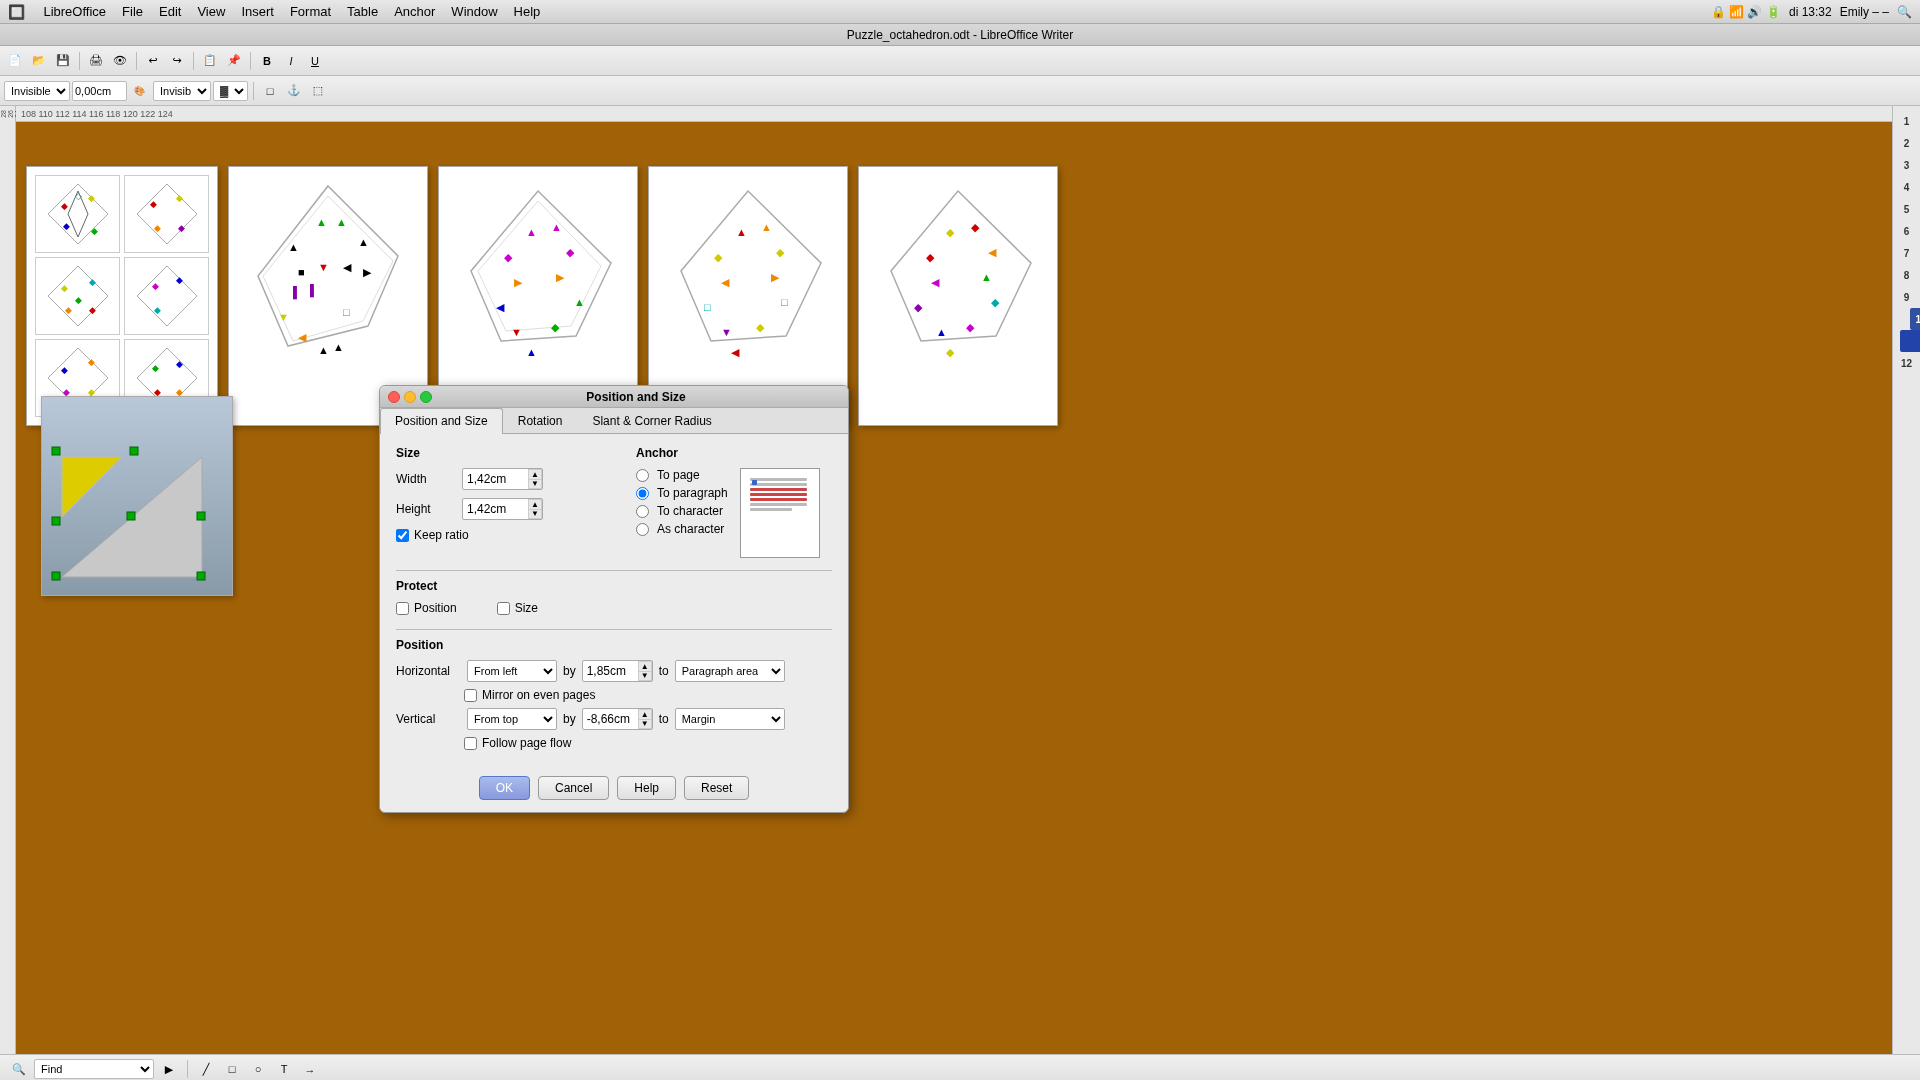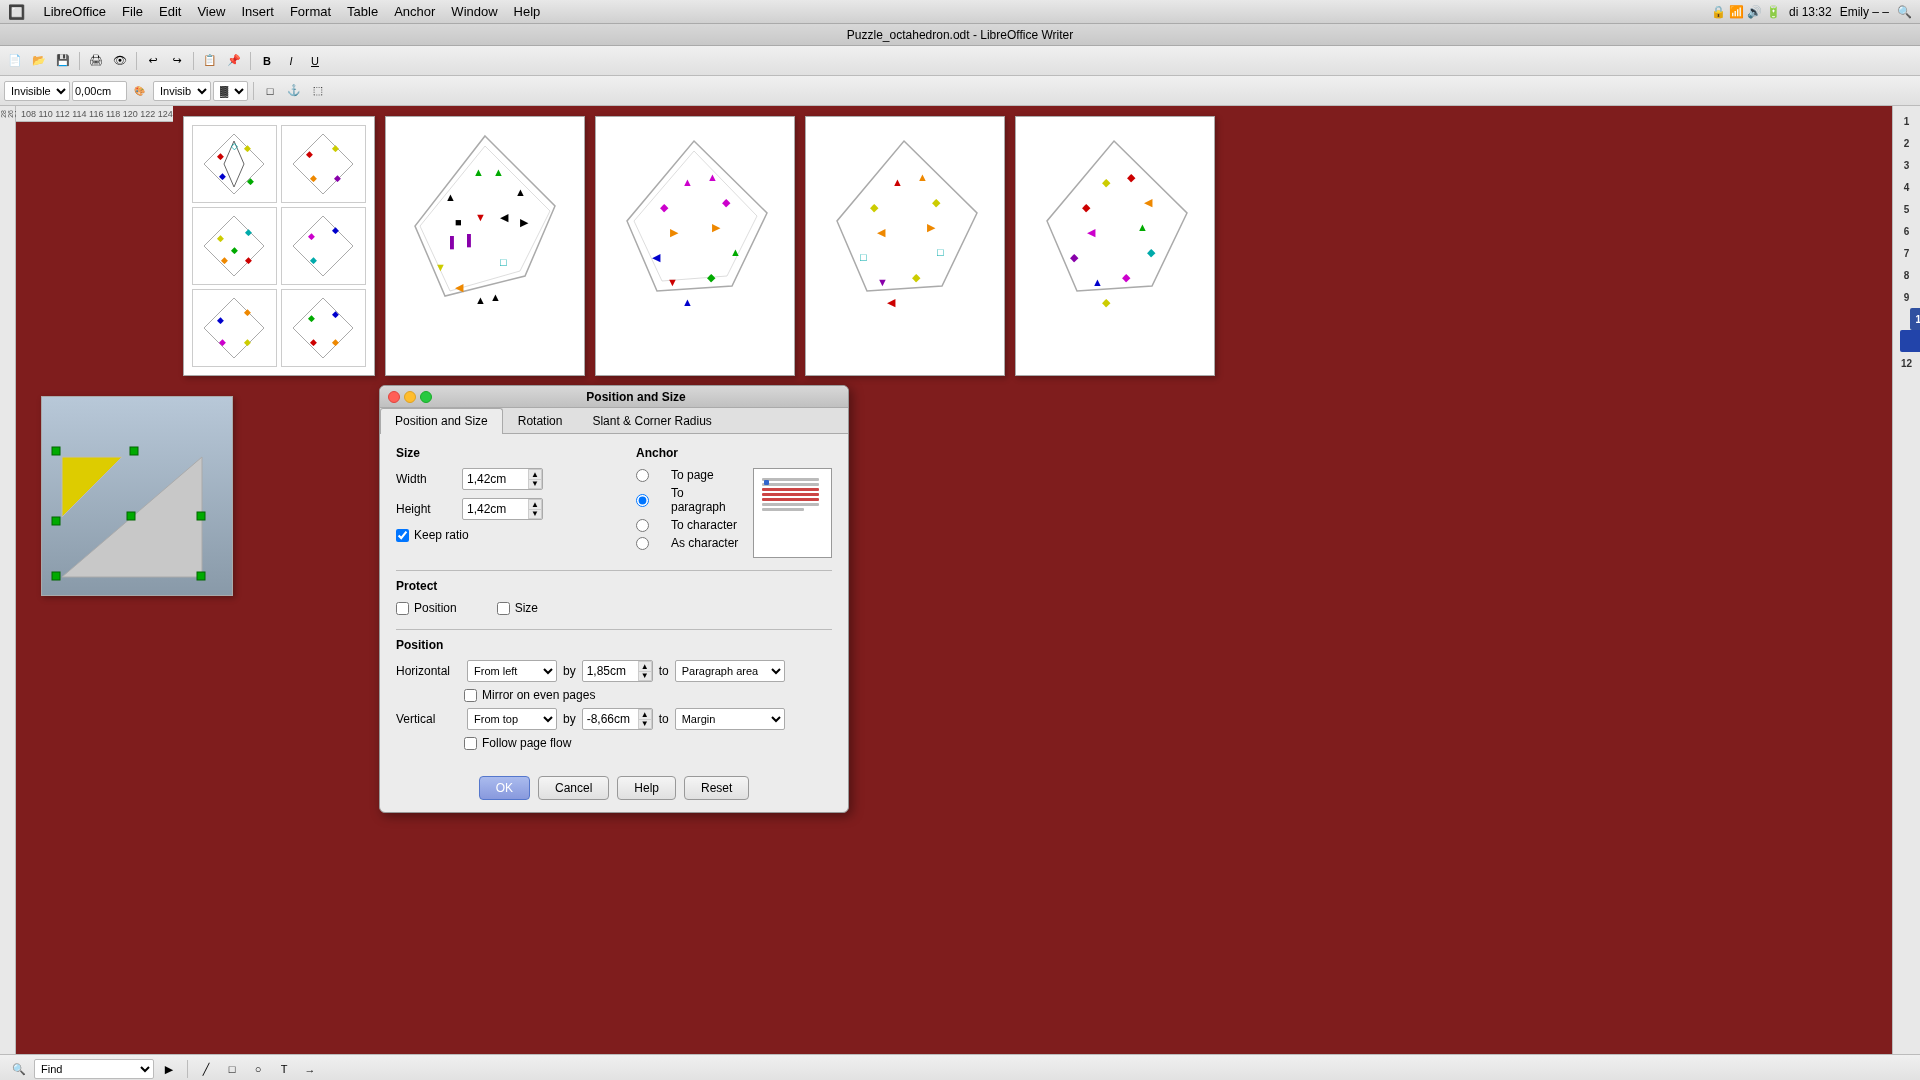--- a/index.html
+++ b/index.html
@@ -57,21 +57,21 @@
     .col-left { flex: 0 0 220px; }
     .col-right { flex: 1; }
 
     .input-with-spin { display: flex; align-items: center; border: 1px solid #aaa; border-radius: 2px; background: white; }
     .input-with-spin input { width: 65px; border: none; outline: none; padding: 2px 4px; font-size: 12px; background: white; }
     .spin-btns { display: flex; flex-direction: column; }
     .spin-btn { width: 14px; height: 10px; font-size: 8px; display: flex; align-items: center; justify-content: center; background: #e8e8e8; border: 1px solid #ccc; cursor: pointer; line-height: 1; }
     .spin-btn:first-child { border-bottom: none; }
 
     .radio-group { display: flex; flex-direction: column; gap: 4px; }
-    .radio-item { display: flex; align-items: center; gap: 22px; font-size: 12px; cursor: pointer; }
+    .radio-item { display: flex; align-items: center; gap: 8px; font-size: 12px; cursor: pointer; }
     .radio-item input { cursor: pointer; }
 
     .anchor-preview { width: 80px; height: 90px; border: 1px solid #999; background: white; display: flex; align-items: center; justify-content: center; position: relative; overflow: hidden; }
     .anchor-preview-inner { width: 60px; height: 70px; position: relative; }
     .preview-line { height: 3px; background: #bbb; margin-bottom: 2px; border-radius: 1px; }
     .preview-line.highlighted { background: #e05050; }
 
     .checkbox-row { display: flex; align-items: center; gap: 5px; font-size: 12px; margin-bottom: 6px; }
     .checkbox-row input { cursor: pointer; }
 
@@ -164,21 +164,21 @@
   <div id="left-ruler">
     <div style="font-size:7px; color:#555; padding-top:5px; writing-mode:vertical-lr; transform:rotate(180deg); text-align:center;">
       <span style="display:block; margin-bottom:4px;">20</span>
       <span style="display:block; margin-bottom:4px;">22</span>
       <span style="display:block; margin-bottom:4px;">24</span>
       <span style="display:block; margin-bottom:4px;">26</span>
       <span style="display:block; margin-bottom:4px;">28</span>
     </div>
   </div>
 
-  <div style="flex:1; display:flex; flex-direction:row; background:#7f1d1d; overflow:hidden; position:relative;">
+  <div style="flex:1; display:flex; flex-direction:column; background:#a16207; overflow:hidden; position:relative;gap:34px;">
 
     <div style="height:16px; background:#e8e8e8; border-bottom:1px solid #bbb; display:flex; align-items:center; padding-left:5px;">
       <span style="font-size:9px; color:#555;">108 110 112 114 116 118 120 122 124</span>
     </div>
 
     <div style="flex:1; overflow:auto; padding:10px; display:flex; gap:10px; flex-wrap:wrap; align-content:flex-start;">
 
       <div style="background:white; border:1px solid #aaa; box-shadow:2px 2px 6px rgba(0,0,0,0.3); width:192px; height:260px; padding:8px; display:grid; grid-template-columns:1fr 1fr; grid-template-rows:1fr 1fr 1fr; gap:4px;">
         <div style="border:1px solid #ccc; display:flex; align-items:center; justify-content:center;">
           <svg width="70" height="70" viewBox="0 0 70 70">

